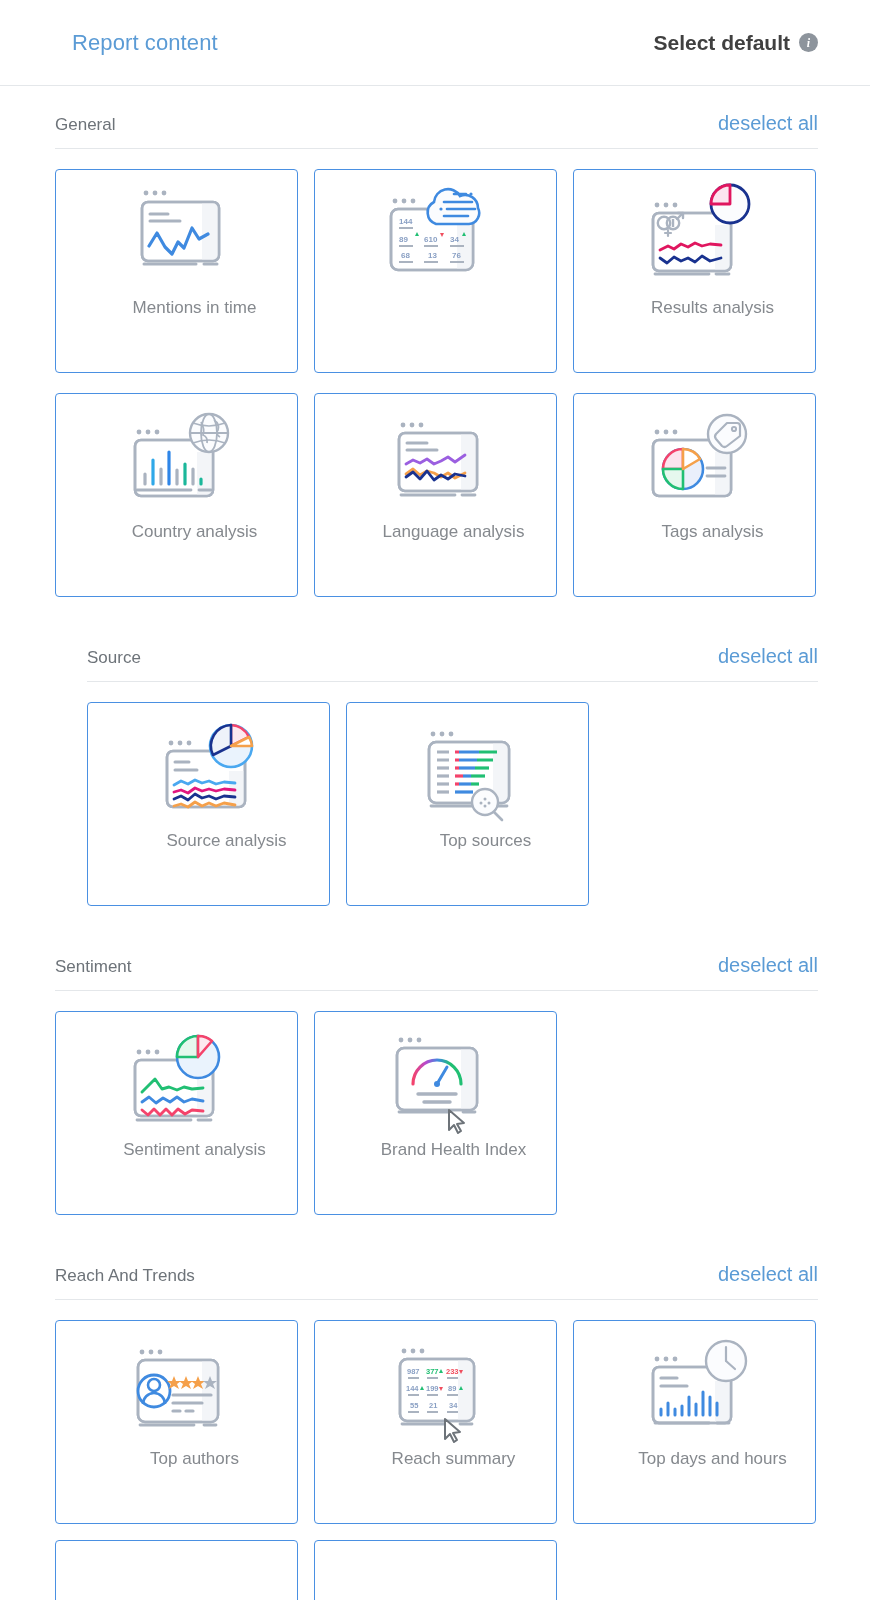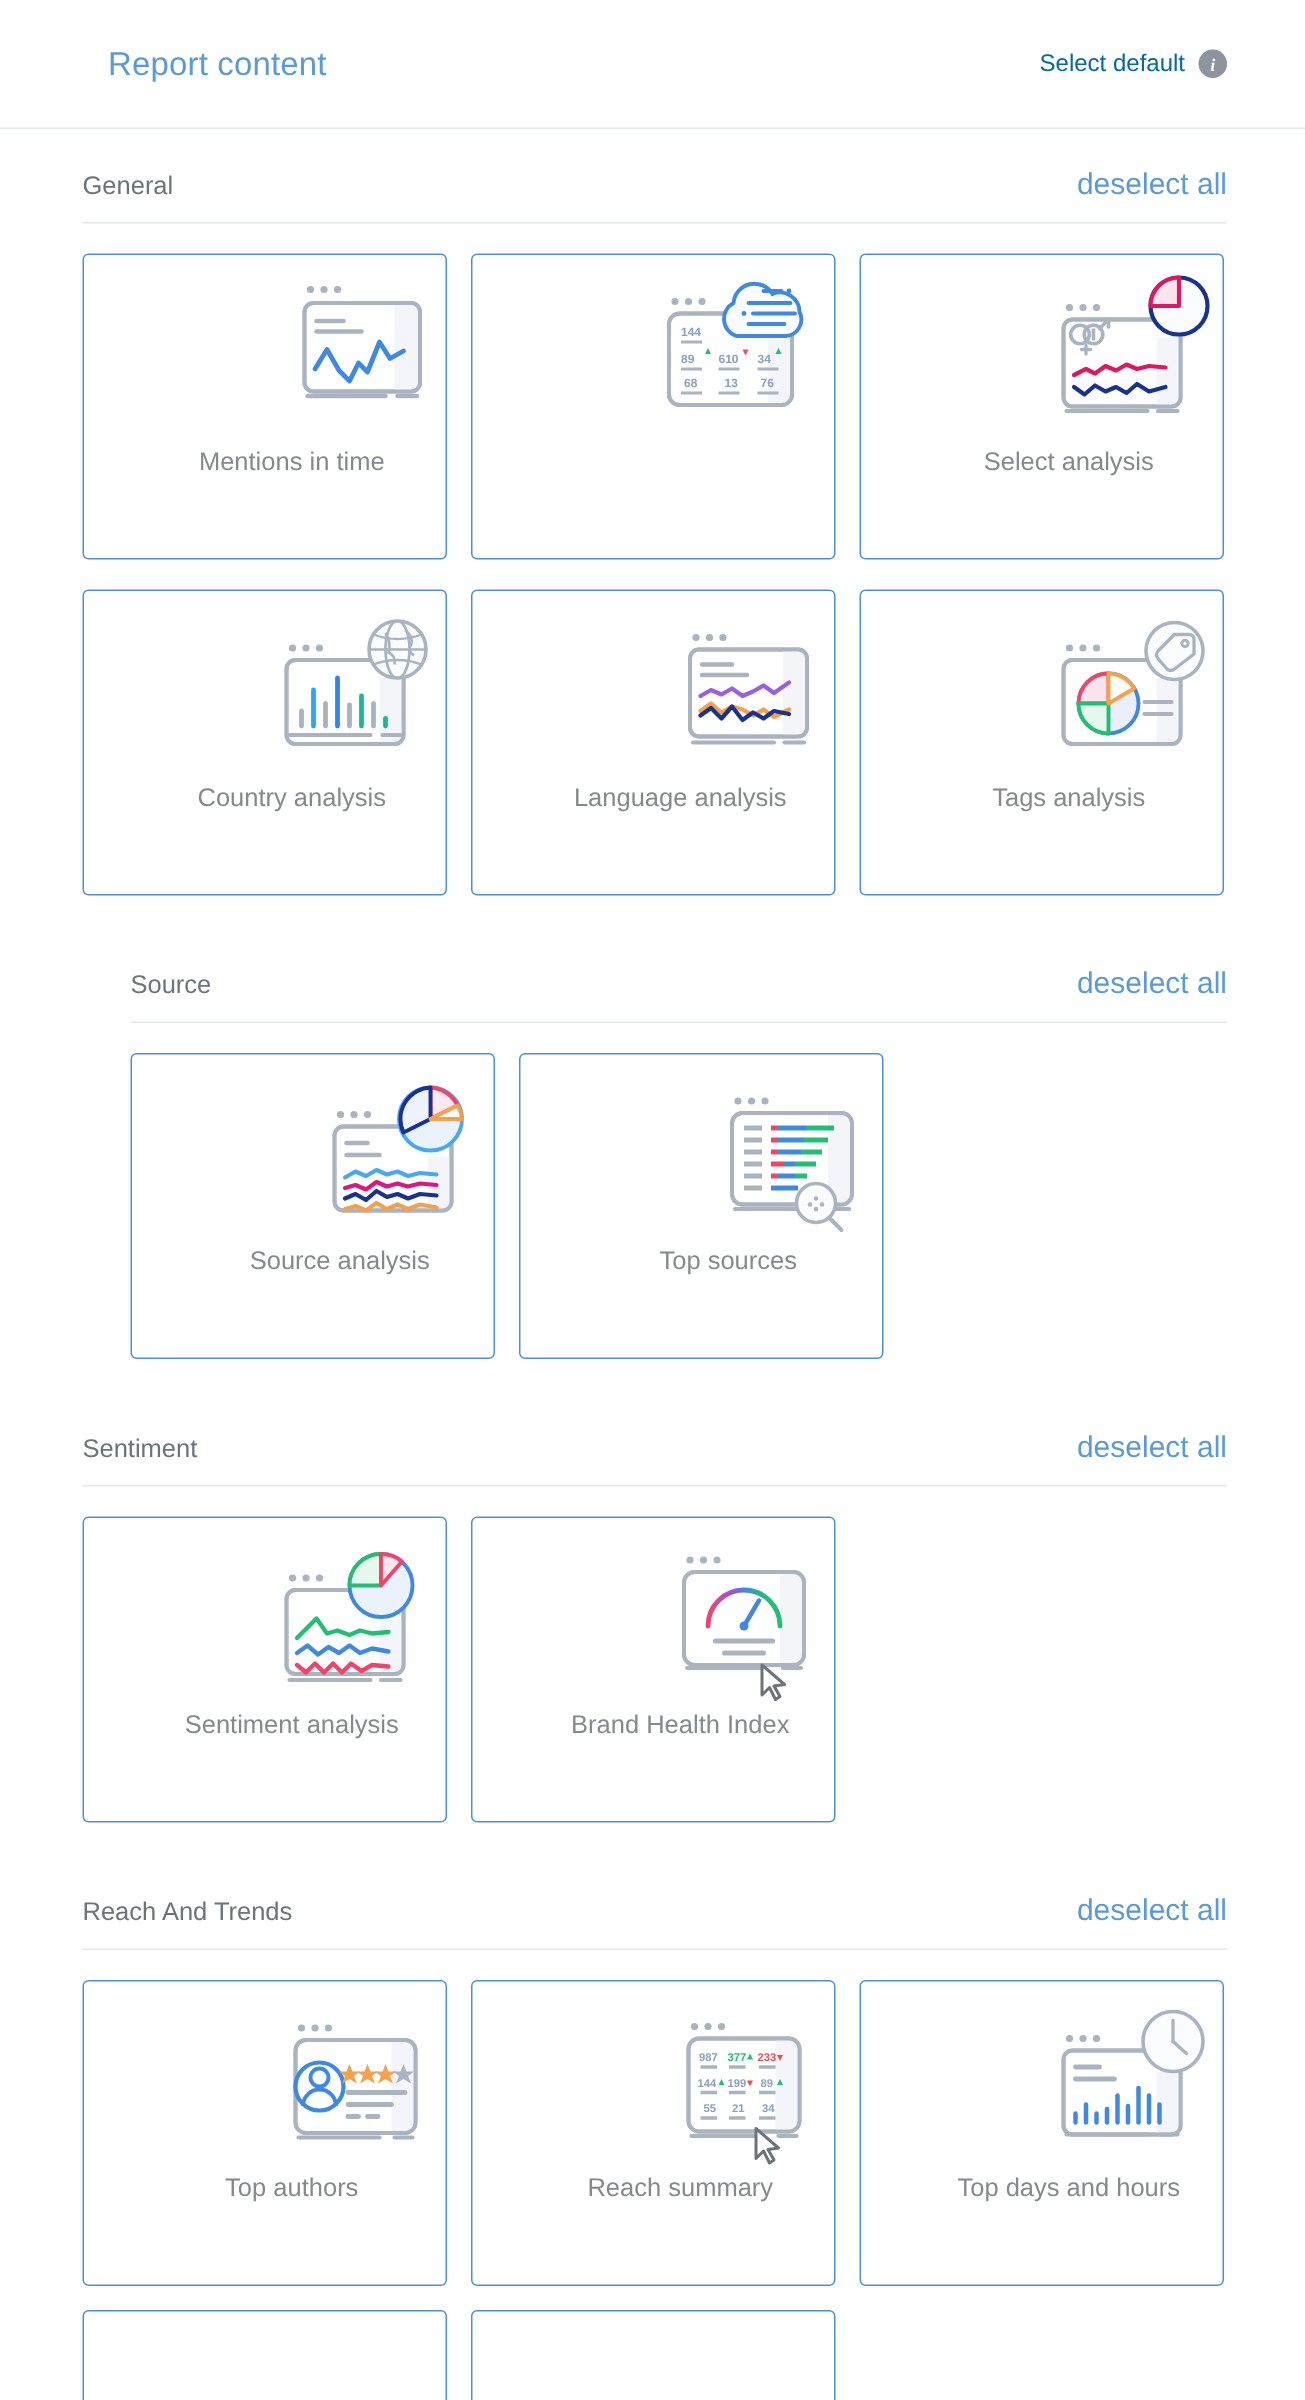--- a/index.html
+++ b/index.html
@@ -27,23 +27,23 @@
     color: #5b9bd5;
     font-weight: 400;
     letter-spacing: .1px;
   }
   .topbar-right {
     display: flex;
     align-items: center;
     gap: 9px;
   }
   .select-default {
-    font-size: 16px;
-    color: #0369a1;
-    font-weight: 400;
+    font-size: 21px;
+    color: #404040;
+    font-weight: 700;
     cursor: pointer;
   }
   .info-icon {
     width: 19px; height: 19px;
     border-radius: 50%;
     background: #8d949c;
     color: #fff;
     font-size: 12px;
     font-style: italic;
     font-weight: bold;
@@ -99,21 +99,21 @@
     justify-content: flex-start;
     cursor: pointer;
     position: relative;
     overflow: hidden;
   }
   .card-icon {
     height: 128px;
     width: 100%;
     display: flex;
     align-items: center;
-    justify-content: flex-end;
+    justify-content: center;
     padding-top: 8px;
   }
   .card-label {
     font-size: 17px;
     color: #85898e;
     text-align: center;
     line-height: 1.17;
     padding: 0 8px;
     font-weight: 400;
     margin-left: 36px;
@@ -224,21 +224,21 @@
 
               <polyline points="29,68 37,64 43,67 50,62 57,65 64,61 71,64 79,62 90,63" fill="none" stroke="#e0165f" stroke-width="2.8" stroke-linejoin="round" stroke-linecap="round"></polyline>
               <polyline points="29,76 36,81 43,75 50,79 57,76 64,80 71,74 79,79 90,76" fill="none" stroke="#19328f" stroke-width="2.8" stroke-linejoin="round" stroke-linecap="round"></polyline>
               <line x1="24" y1="92" x2="78" y2="92" stroke="#aab3c0" stroke-width="2.8" stroke-linecap="round"></line>
               <line x1="85" y1="92" x2="98" y2="92" stroke="#aab3c0" stroke-width="2.8" stroke-linecap="round"></line>
 
               <circle cx="99" cy="22" r="19" fill="#fbfcfe" stroke="#19328f" stroke-width="2.8"></circle>
               <path d="M99 22 L99 3 A19 19 0 0 0 80 22 Z" fill="#fce4ef" stroke="#e0165f" stroke-width="2.8" stroke-linejoin="round"></path>
             </svg>
           </div>
-          <div class="card-label">Select analysis</div>
+          <div class="card-label">Results analysis</div>
         </div>
 
       </div>
 
       <div class="grid">
 
         <div class="card">
           <div class="card-icon">
             <svg width="128" height="112" viewBox="0 0 128 112">
               <circle cx="26" cy="26" r="2.4" fill="#aab3c0"></circle>

